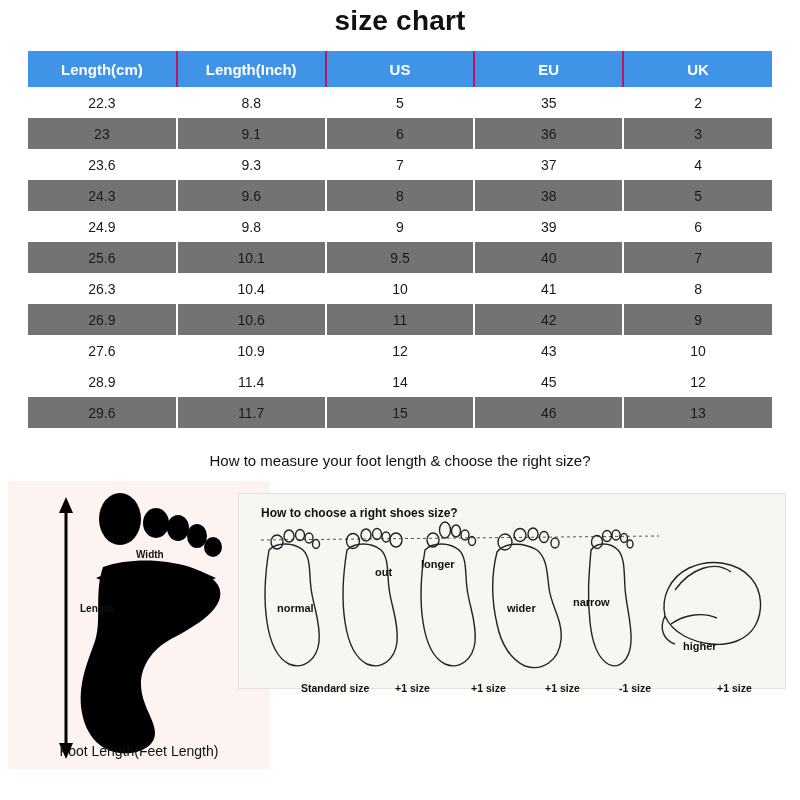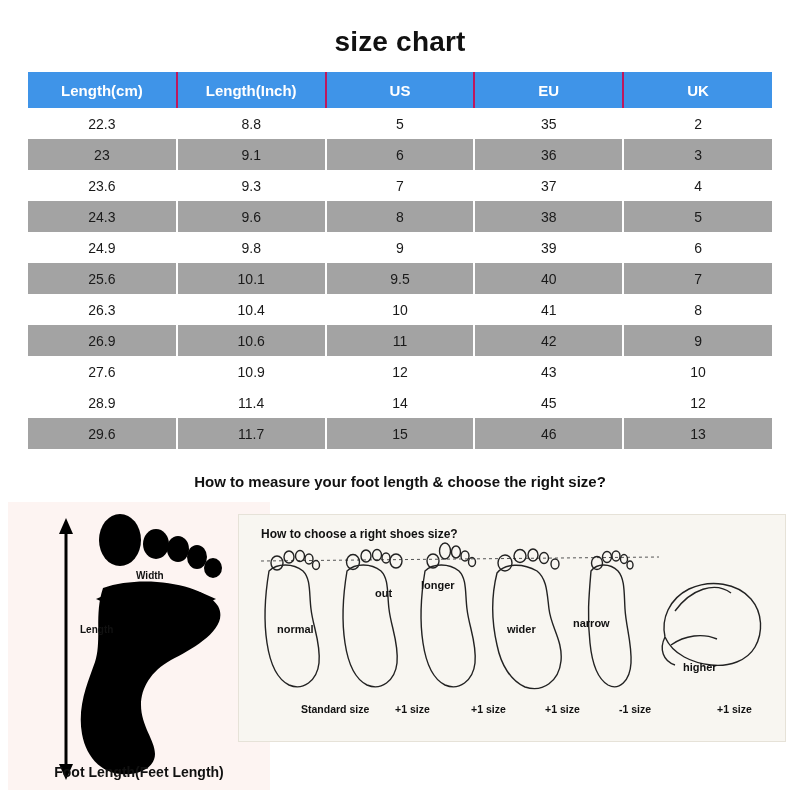--- a/index.html
+++ b/index.html
@@ -12,21 +12,21 @@
     overflow: hidden;
   }
   .page { position: relative; width: 800px; height: 800px; }
 
   
   .title {
     text-align: center;
     font-size: 28px;
     font-weight: bold;
     color: #111111;
-    padding-top: 26px;
+    padding-top: 5px;
     letter-spacing: 0.2px;
   }
 
   
   .table-wrap {
     margin: 14px 28px 0 28px;
   }
   table.size-chart {
     width: 100%;
     border-collapse: collapse;
@@ -44,27 +44,27 @@
   table.size-chart th:last-child { border-right: none; }
   table.size-chart td {
     text-align: center;
     font-size: 14px;
     color: #1a1a1a;
     height: 31px;
     border-right: 2px solid #ffffff;
   }
   table.size-chart td:last-child { border-right: none; }
   table.size-chart tr.odd td { background: #ffffff; }
-  table.size-chart tr.even td { background: #a3a3a3; }
+  table.size-chart tr.even td { background: #737373; }
 
   
   .measure-title {
     text-align: center;
     font-size: 15px;
-    font-weight: bold;
+    font-weight: normal;
     color: #111111;
     margin-top: 24px;
   }
   .lower {
     position: relative;
     margin: 6px 0 0 0;
     height: 310px;
   }
 
   
@@ -75,21 +75,21 @@
     width: 262px;
     height: 288px;
     background: #fdf4f2;
   }
   .foot-caption {
     position: absolute;
     left: 0; right: 0;
     bottom: 10px;
     text-align: center;
     font-size: 14px;
-    font-weight: bold;
+    font-weight: normal;
     color: #111111;
   }
   .width-label {
     position: absolute;
     left: 128px; top: 68px;
     font-size: 10px;
     font-weight: bold;
     color: #111;
   }
   .length-label {
@@ -99,21 +99,21 @@
     font-weight: bold;
     color: #111;
   }
 
   
   .guide-panel {
     position: absolute;
     left: 238px;
     top: 18px;
     width: 548px;
-    height: 228px;
+    height: 196px;
     background: #f8f6f1;
     border: 1px solid #e6e2d8;
   }
   .guide-title {
     position: absolute;
     left: 22px; top: 12px;
     font-size: 12px;
     font-weight: bold;
     color: #111;
   }

